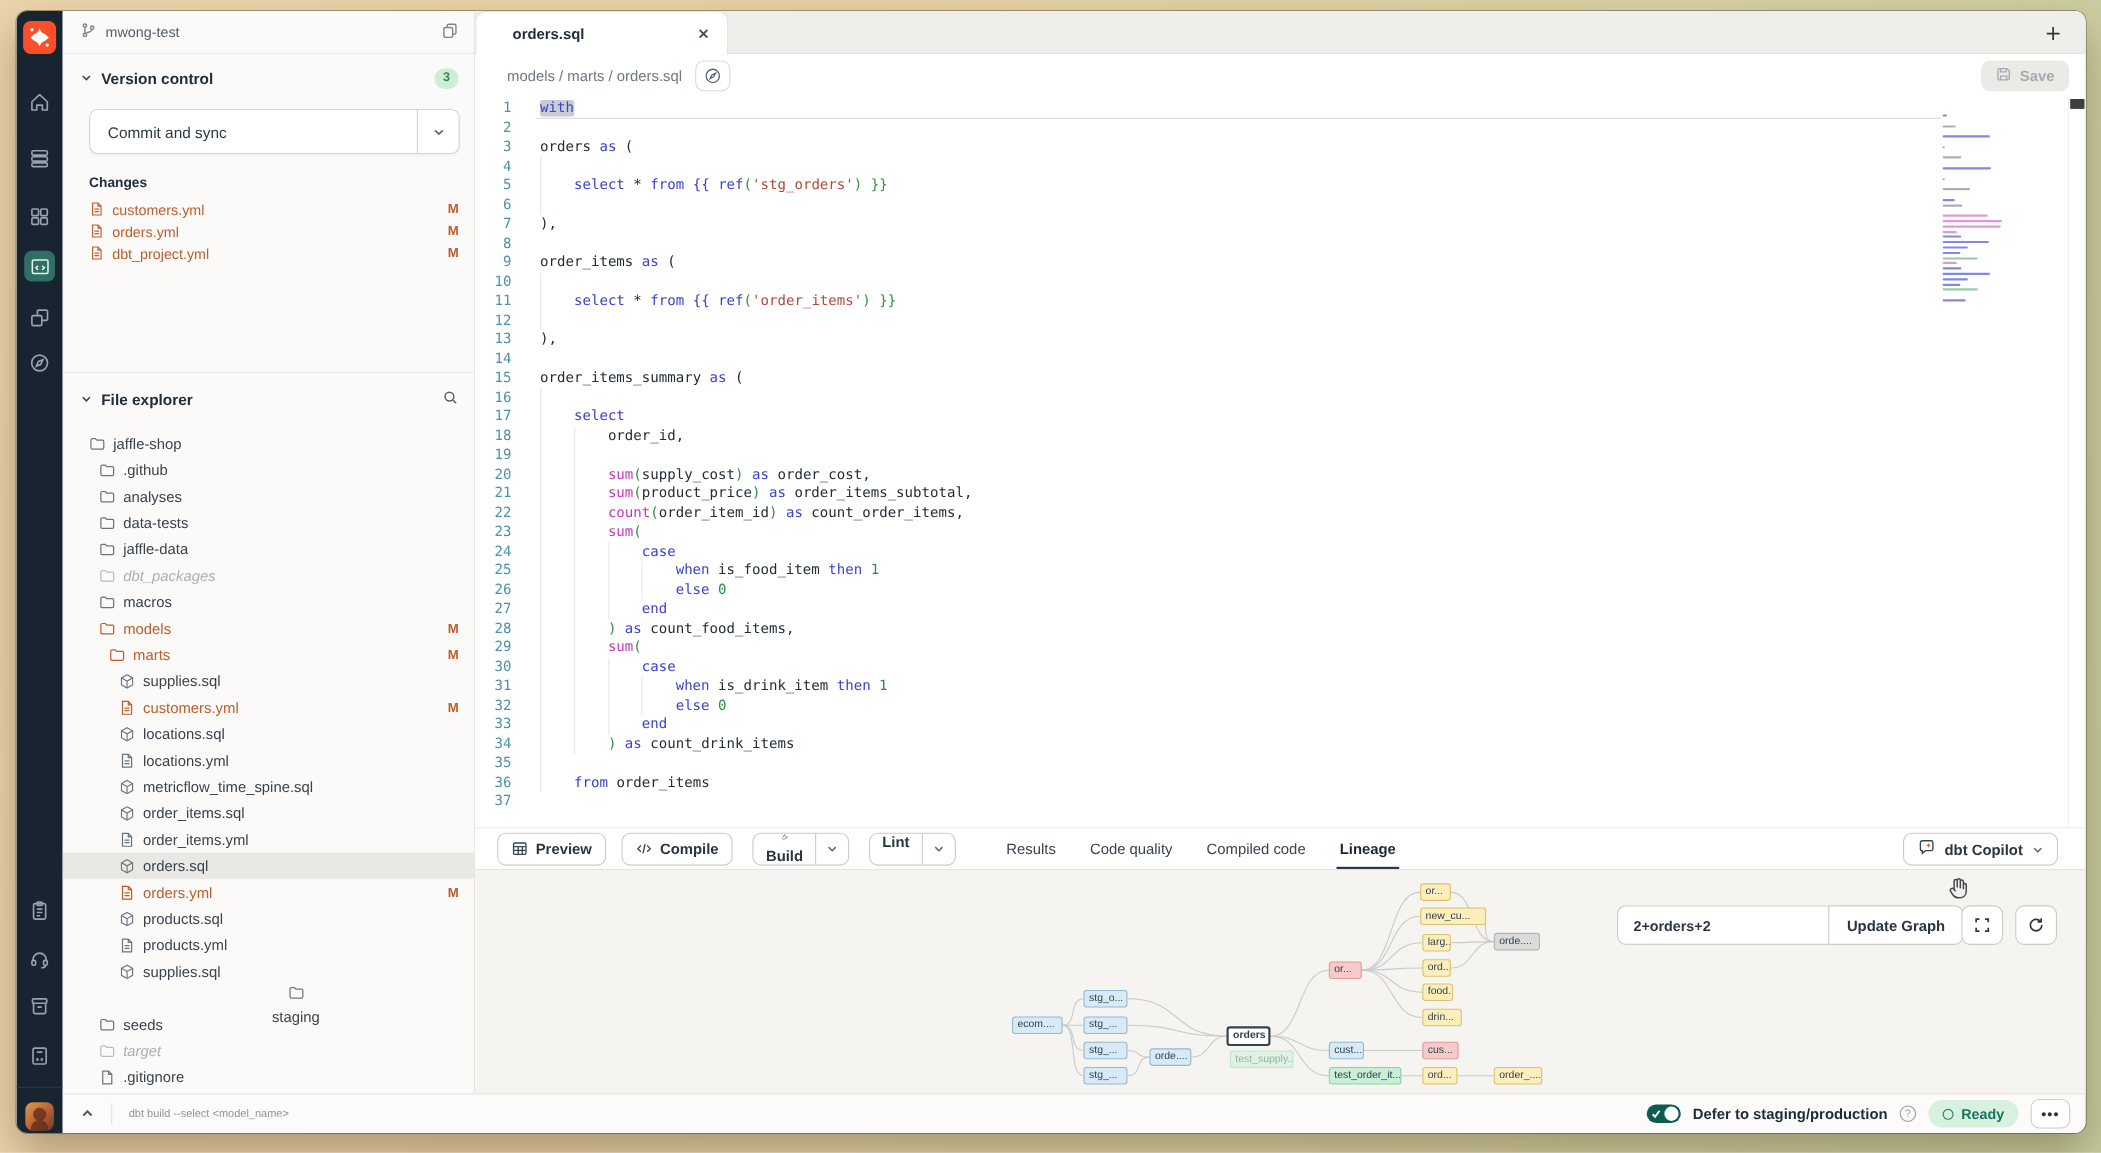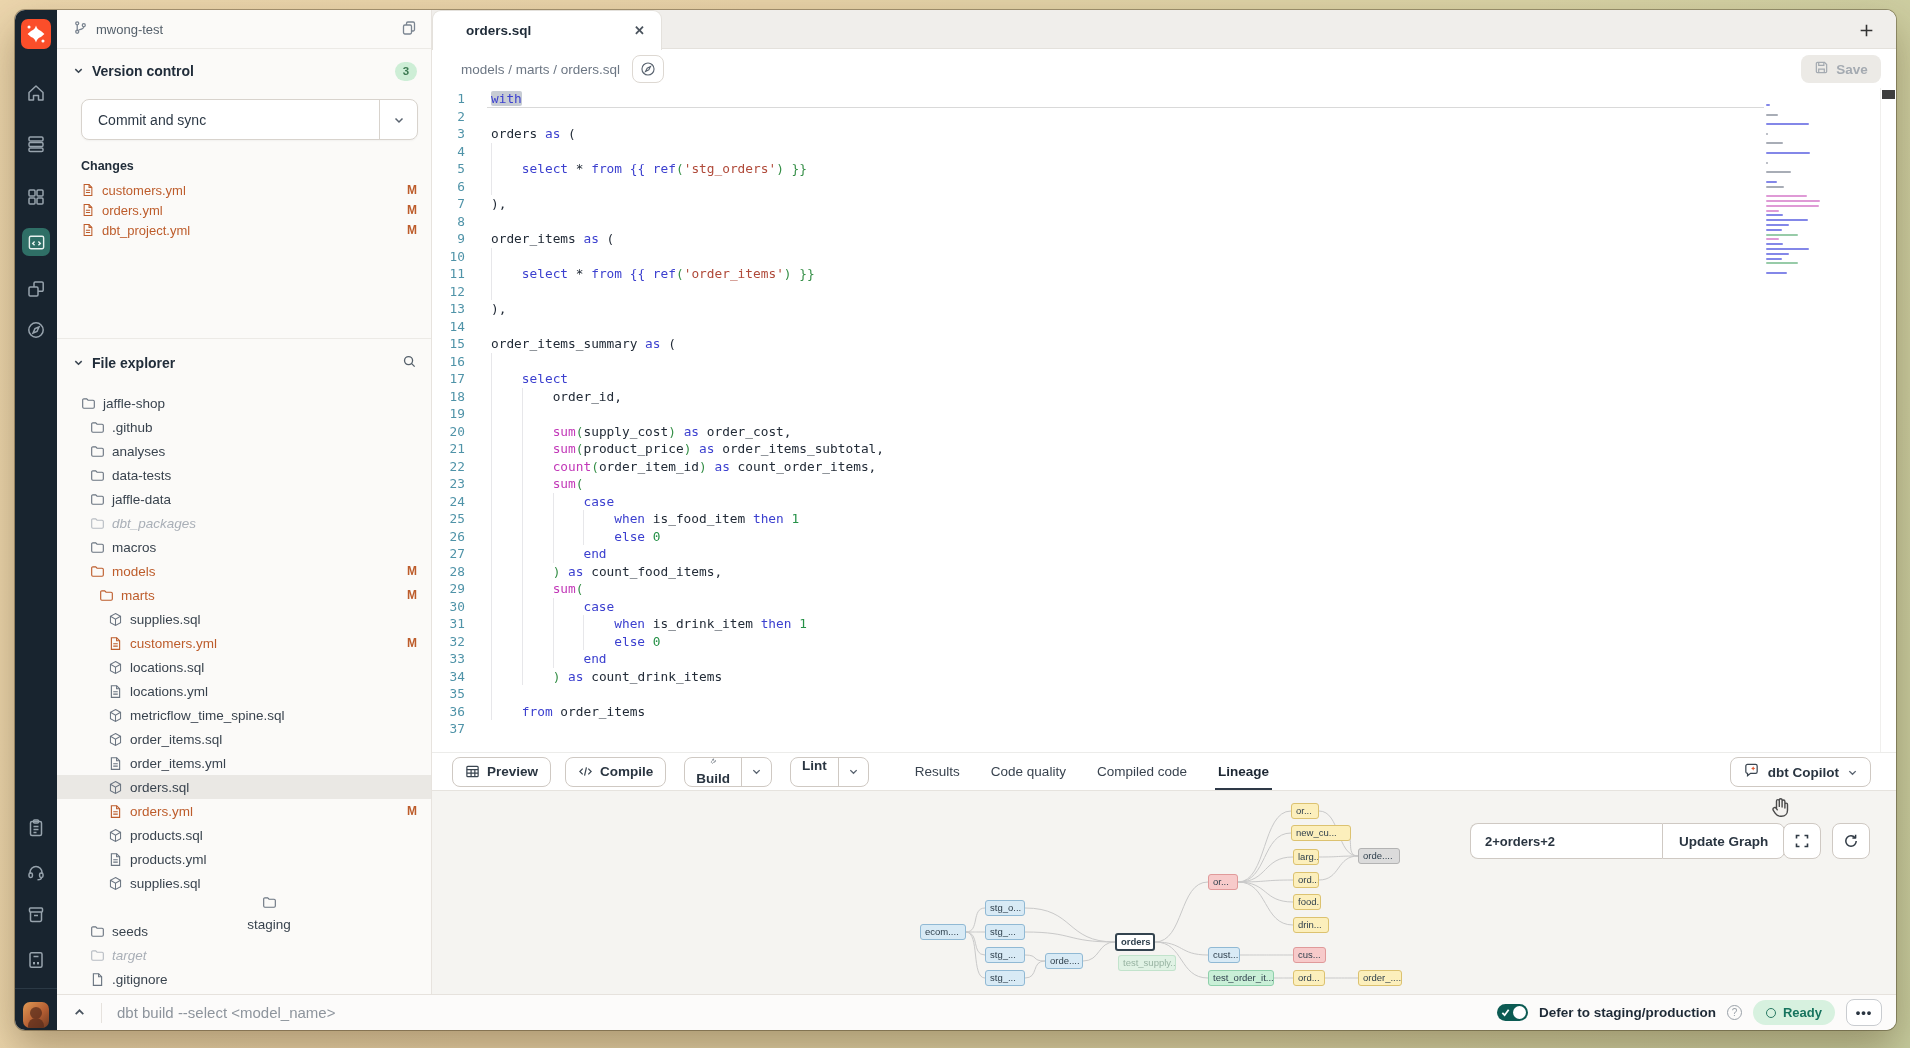--- a/index.html
+++ b/index.html
@@ -102,21 +102,21 @@
   .ln-controls { position:absolute; top:32px; left:1038px; display:flex; }
   .ln-input { width:192px; height:36px; background:#fff; border:1px solid #cfc9c3; border-right:none; border-radius:8px 0 0 8px; display:flex; align-items:center; padding-left:14px; }
   .ln-input input { border:none; outline:none; font-size:13px; color:#2a3541; width:100%; background:transparent; font-family:"Liberation Sans", sans-serif; font-weight:600; }
   .ln-update { height:36px; padding:0 16px; background:#fff; border:1px solid #cfc9c3; border-radius:0 8px 8px 0; display:flex; align-items:center; font-weight:700; font-size:13.5px; color:#2a3541;justify-content:flex-end; }
   .sq-btn { position:absolute; top:32px; width:38px; height:36px; background:#fff; border:1px solid #cfc9c3; border-radius:8px; display:flex; align-items:center; justify-content:center; color:#2f3944; }
   .hand { position:absolute; left:1336px; top:4px; width:24px; height:24px; color:#555; }
   
   .statusbar { position:absolute; left:42px; right:0; bottom:0; height:36px; background:#fcfbfa; border-top:1px solid #e6e2dd; display:flex; align-items:center; }
   .sb-collapse { width:44px; display:flex; align-items:center; justify-content:center; color:#4a545f; }
   .sb-div { width:1px; height:20px; background:#e6e2dd; }
-  .cmd-input { flex:1; border:none; outline:none; background:transparent; font-size:15px; padding-left:15px; color:#15803d; font-family:"Liberation Sans", sans-serif; }
+  .cmd-input { flex:1; border:none; outline:none; background:transparent; font-size:10px; padding-left:15px; color:#15803d; font-family:"Liberation Sans", sans-serif; }
   .cmd-input::placeholder { color:#8d949c; }
   .sb-right { display:flex; align-items:center; gap:11px; padding-right:14px; }
   .toggle { width:31px; height:17px; border-radius:9px; background:#0c5b53; position:relative; }
   .toggle .knob { position:absolute; right:2px; top:2px; width:13px; height:13px; border-radius:50%; background:#fff; }
   .toggle svg { position:absolute; left:4px; top:4px; width:9px; height:9px; color:#fff; }
   .defer-label { font-weight:700; font-size:13.5px; color:#1e2a36; }
   .info-i { width:15px; height:15px; border-radius:50%; border:1px solid #9aa1a8; color:#9aa1a8; font-size:10px; display:flex; align-items:center; justify-content:center; }
   .ready-pill { height:25px; border-radius:13px; background:#d7f1df; color:#17745e; font-weight:700; font-size:13px; display:flex; align-items:center; gap:7px; padding:0 13px; }
   .ready-pill .dot { width:10px; height:10px; border-radius:50%; border:1.5px solid #2a7a64; }
   .dots-btn { width:36px; height:27px; border:1px solid #c9ccd0; border-radius:8px; background:#fff; display:flex; align-items:center; justify-content:center; color:#2a3541; letter-spacing:1px; font-weight:700; font-size:13px; }

